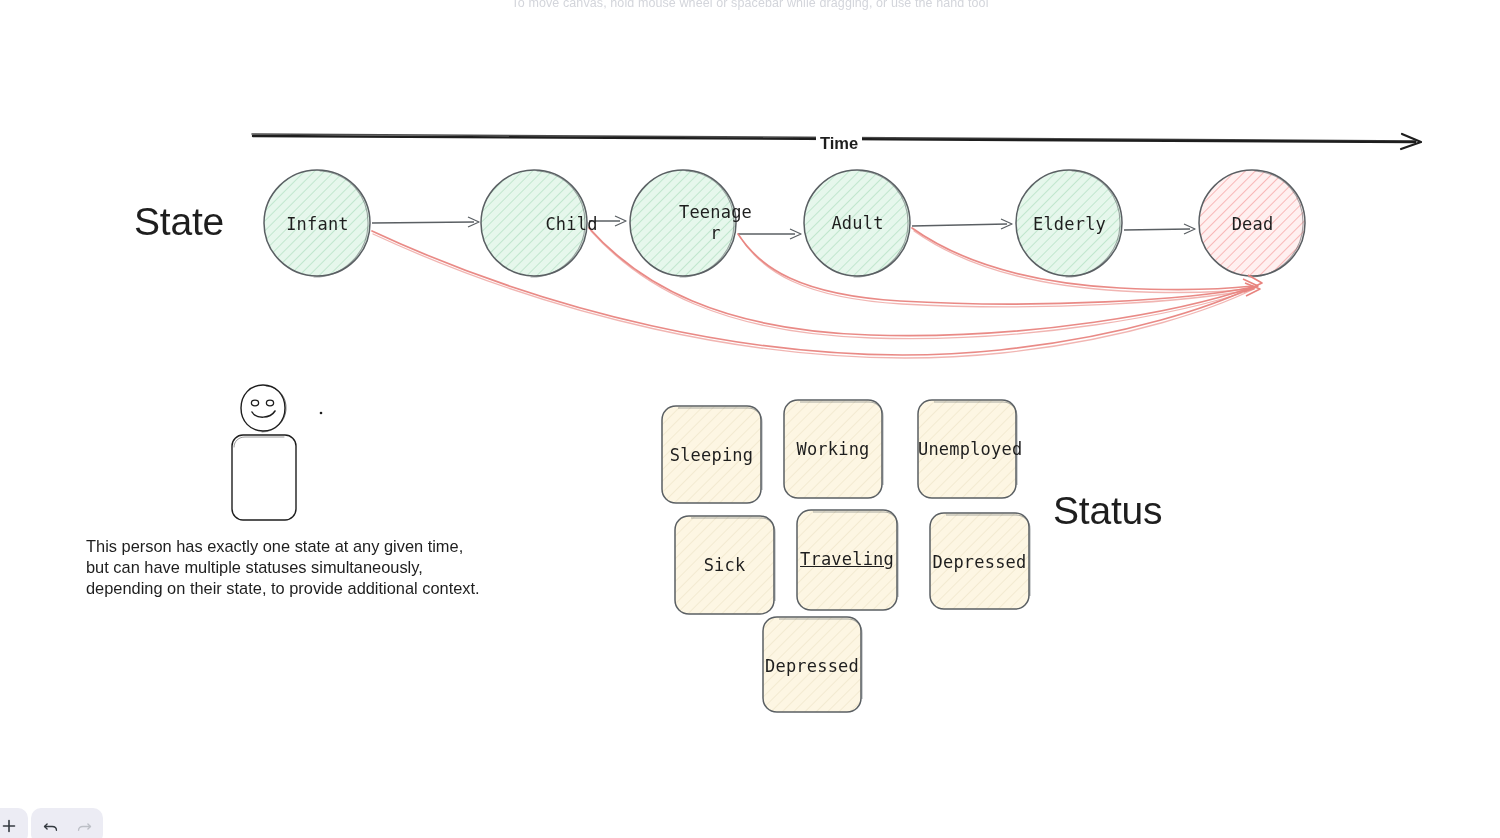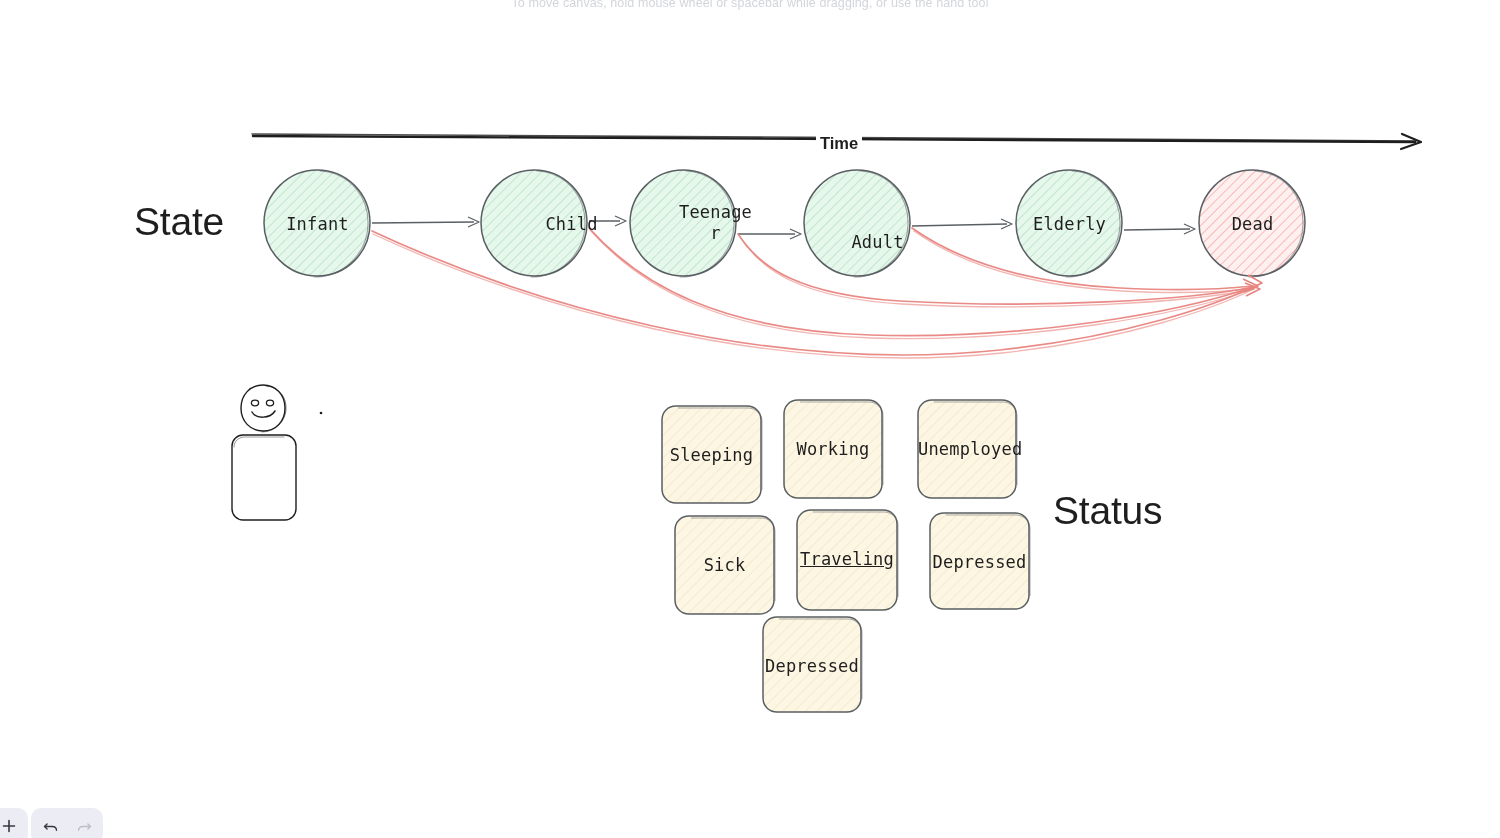--- a/index.html
+++ b/index.html
@@ -273,32 +273,35 @@
   <div class="axis-label" style="left:816px; top:134px;">Time</div>
 
   <div class="section-title" style="left:134px; top:200px;">State</div>
 
   <div class="section-title" style="left:1053px; top:489px;">Status</div>
 
   <div class="node-label" style="left:264px; top:214px; width:107px;">Infant</div>
   <div class="node-label" style="left:504px; top:214px; width:107px;padding-left:28px;">Child</div>
   <div class="node-label" style="left:630px; top:202px; width:107px;margin-left:32px;">Teenage
 r</div>
-  <div class="node-label" style="left:804px; top:232px; width:107px;margin-left:20px;">Adult</div>
+  <div class="node-label" style="left:804px; top:213px; width:107px;">Adult</div>
   <div class="node-label" style="left:1016px; top:214px; width:107px;">Elderly</div>
   <div class="node-label" style="left:1199px; top:214px; width:107px;">Dead</div>
 
   <div class="card-label" style="left:662px; top:445px; width:99px;">Sleeping</div>
   <div class="card-label" style="left:784px; top:439px; width:98px;">Working</div>
   <div class="card-label" style="left:918px; top:439px; width:98px;">Unemployed</div>
   <div class="card-label" style="left:675px; top:555px; width:99px;">Sick</div>
   <div class="card-label" style="left:797px; top:549px; width:100px;text-decoration:underline;">Traveling</div>
   <div class="card-label" style="left:930px; top:552px; width:99px;">Depressed</div>
   <div class="card-label" style="left:763px; top:656px; width:98px;">Depressed</div>
 
+  <div class="note-text" style="left:86px; top:536px; width:520px;">This person has exactly one state at any given time,
+but can have multiple statuses simultaneously,
+depending on their state, to provide additional context.</div>
 
   <div class="tool-group" style="left:-10px; top:808px;">
     <button class="tool-btn" title="Zoom in">
       <svg width="16" height="16" viewBox="0 0 16 16">
         <path d="M8 2.5 L8 13.5 M2.5 8 L13.5 8" stroke="currentColor" stroke-width="1.6" stroke-linecap="round"></path>
       </svg>
     </button>
   </div>
 
   <div class="tool-group" style="left:31px; top:808px;">

